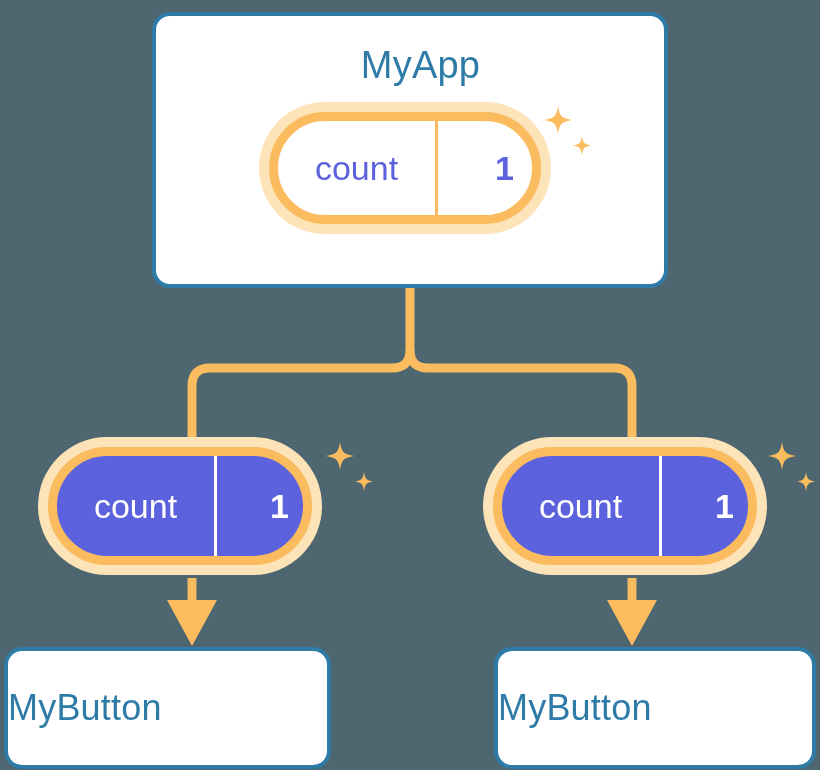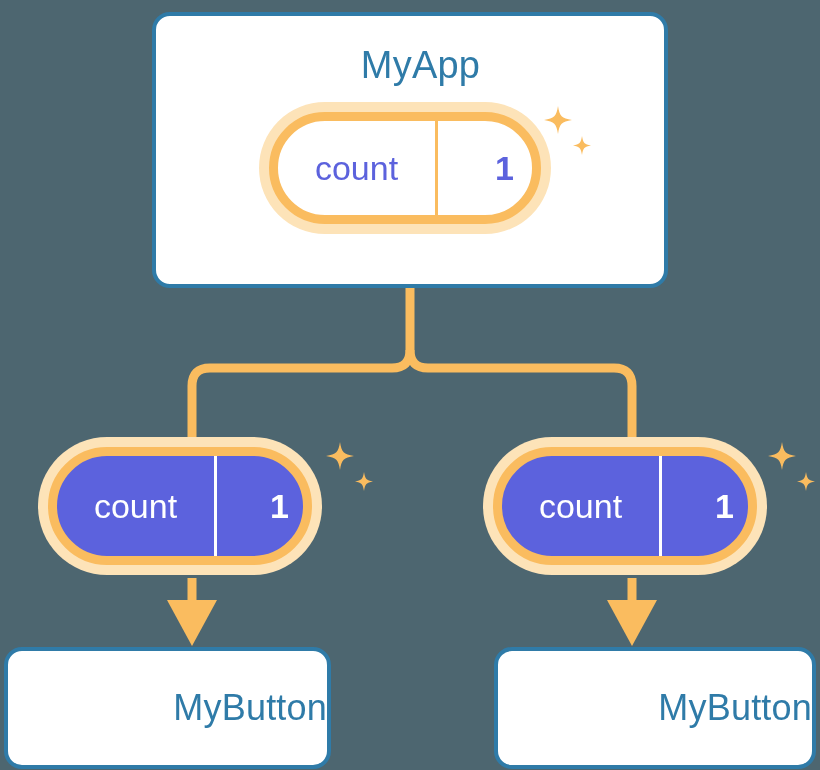--- a/index.html
+++ b/index.html
@@ -61,21 +61,21 @@
   #myapp-card .card-title {
     margin-top: 30px;
     margin-left: 21px;
   }
 
   .mybutton-card {
     height: 122px;
     top: 647px;
     display: flex;
     align-items: center;
-    justify-content: flex-end;
+    justify-content: flex-start;
   }
   #mybutton-card-left {
     left: 4px;
     width: 327px;
   }
   #mybutton-card-right {
     left: 494px;
     width: 322px;
   }
   .mybutton-card .card-title {

